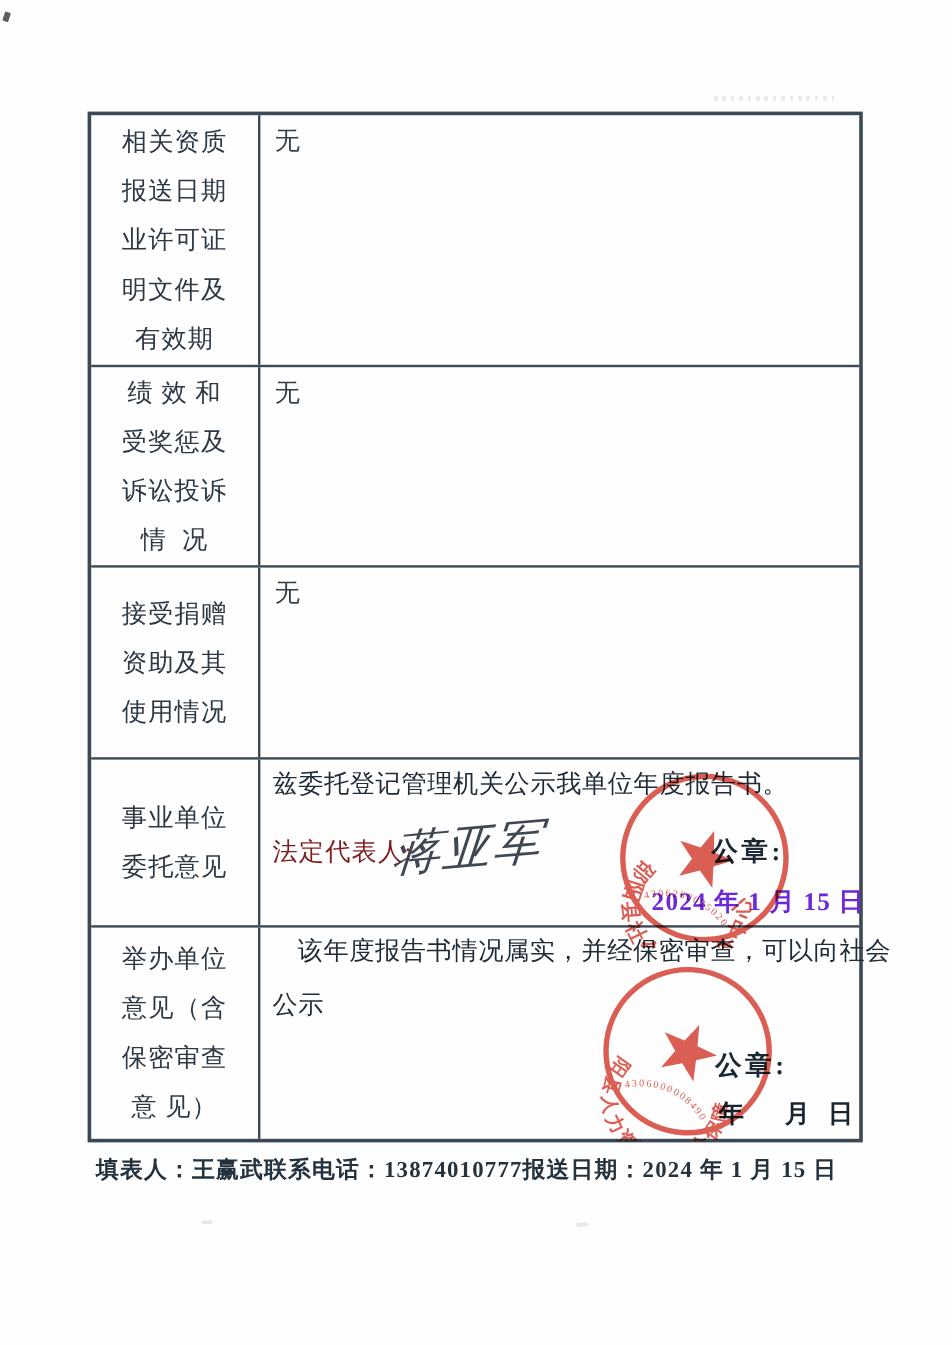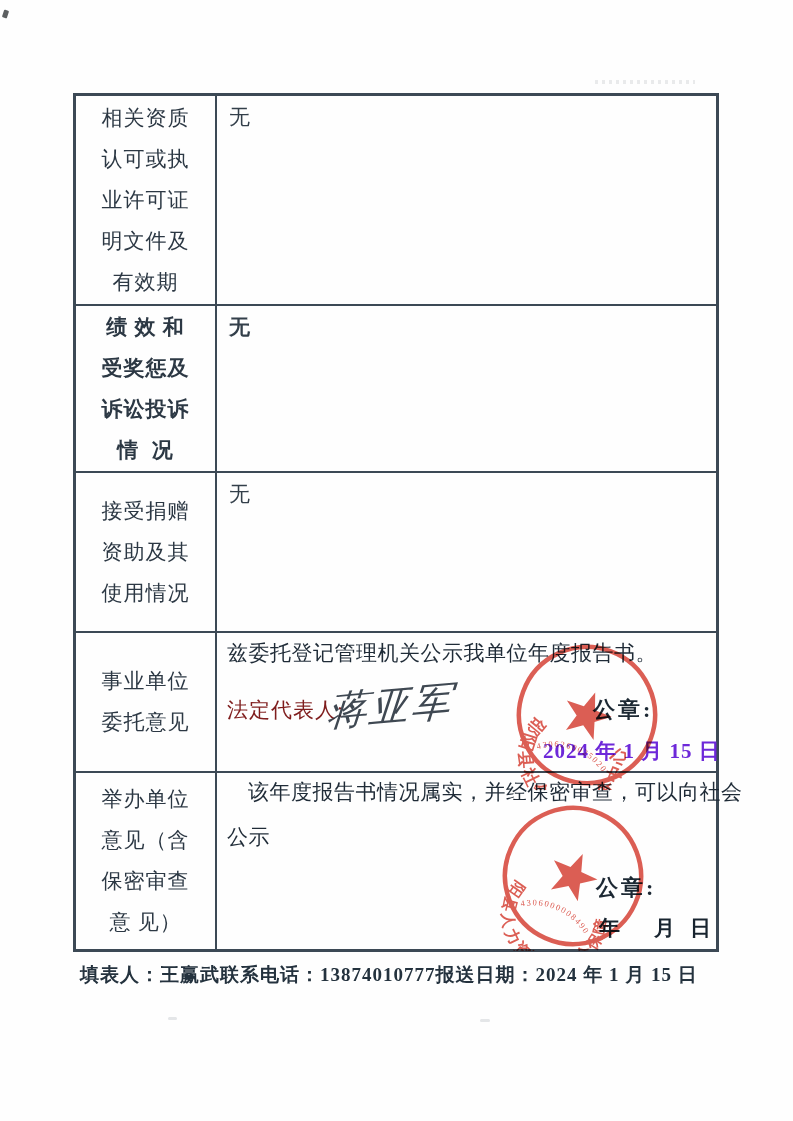--- a/index.html
+++ b/index.html
@@ -70,31 +70,31 @@
   <div class="artifact"></div>
   <div class="bleed-top"></div>
   <div class="speck" style="left:168px;top:1017px;width:9px;height:3px;"></div>
   <div class="speck" style="left:480px;top:1019px;width:10px;height:3px;"></div>
 
   <div class="table">
 
     <div class="row" style="height:210px;">
       <div class="cell-label">
         <div class="label-line">相关资质</div>
-        <div class="label-line">认可或执</div>
+        <div class="label-line">报送日期</div>
         <div class="label-line">业许可证</div>
         <div class="label-line">明文件及</div>
         <div class="label-line">有效期</div>
       </div>
       <div class="cell-content">
         <div class="none-value">无</div>
       </div>
     </div>
 
-    <div class="row" style="height:167px;font-weight:bold;">
+    <div class="row" style="height:167px;">
       <div class="cell-label">
         <div class="label-line">绩 效 和</div>
         <div class="label-line">受奖惩及</div>
         <div class="label-line">诉讼投诉</div>
         <div class="label-line">情  况</div>
       </div>
       <div class="cell-content">
         <div class="none-value">无</div>
       </div>
     </div>

